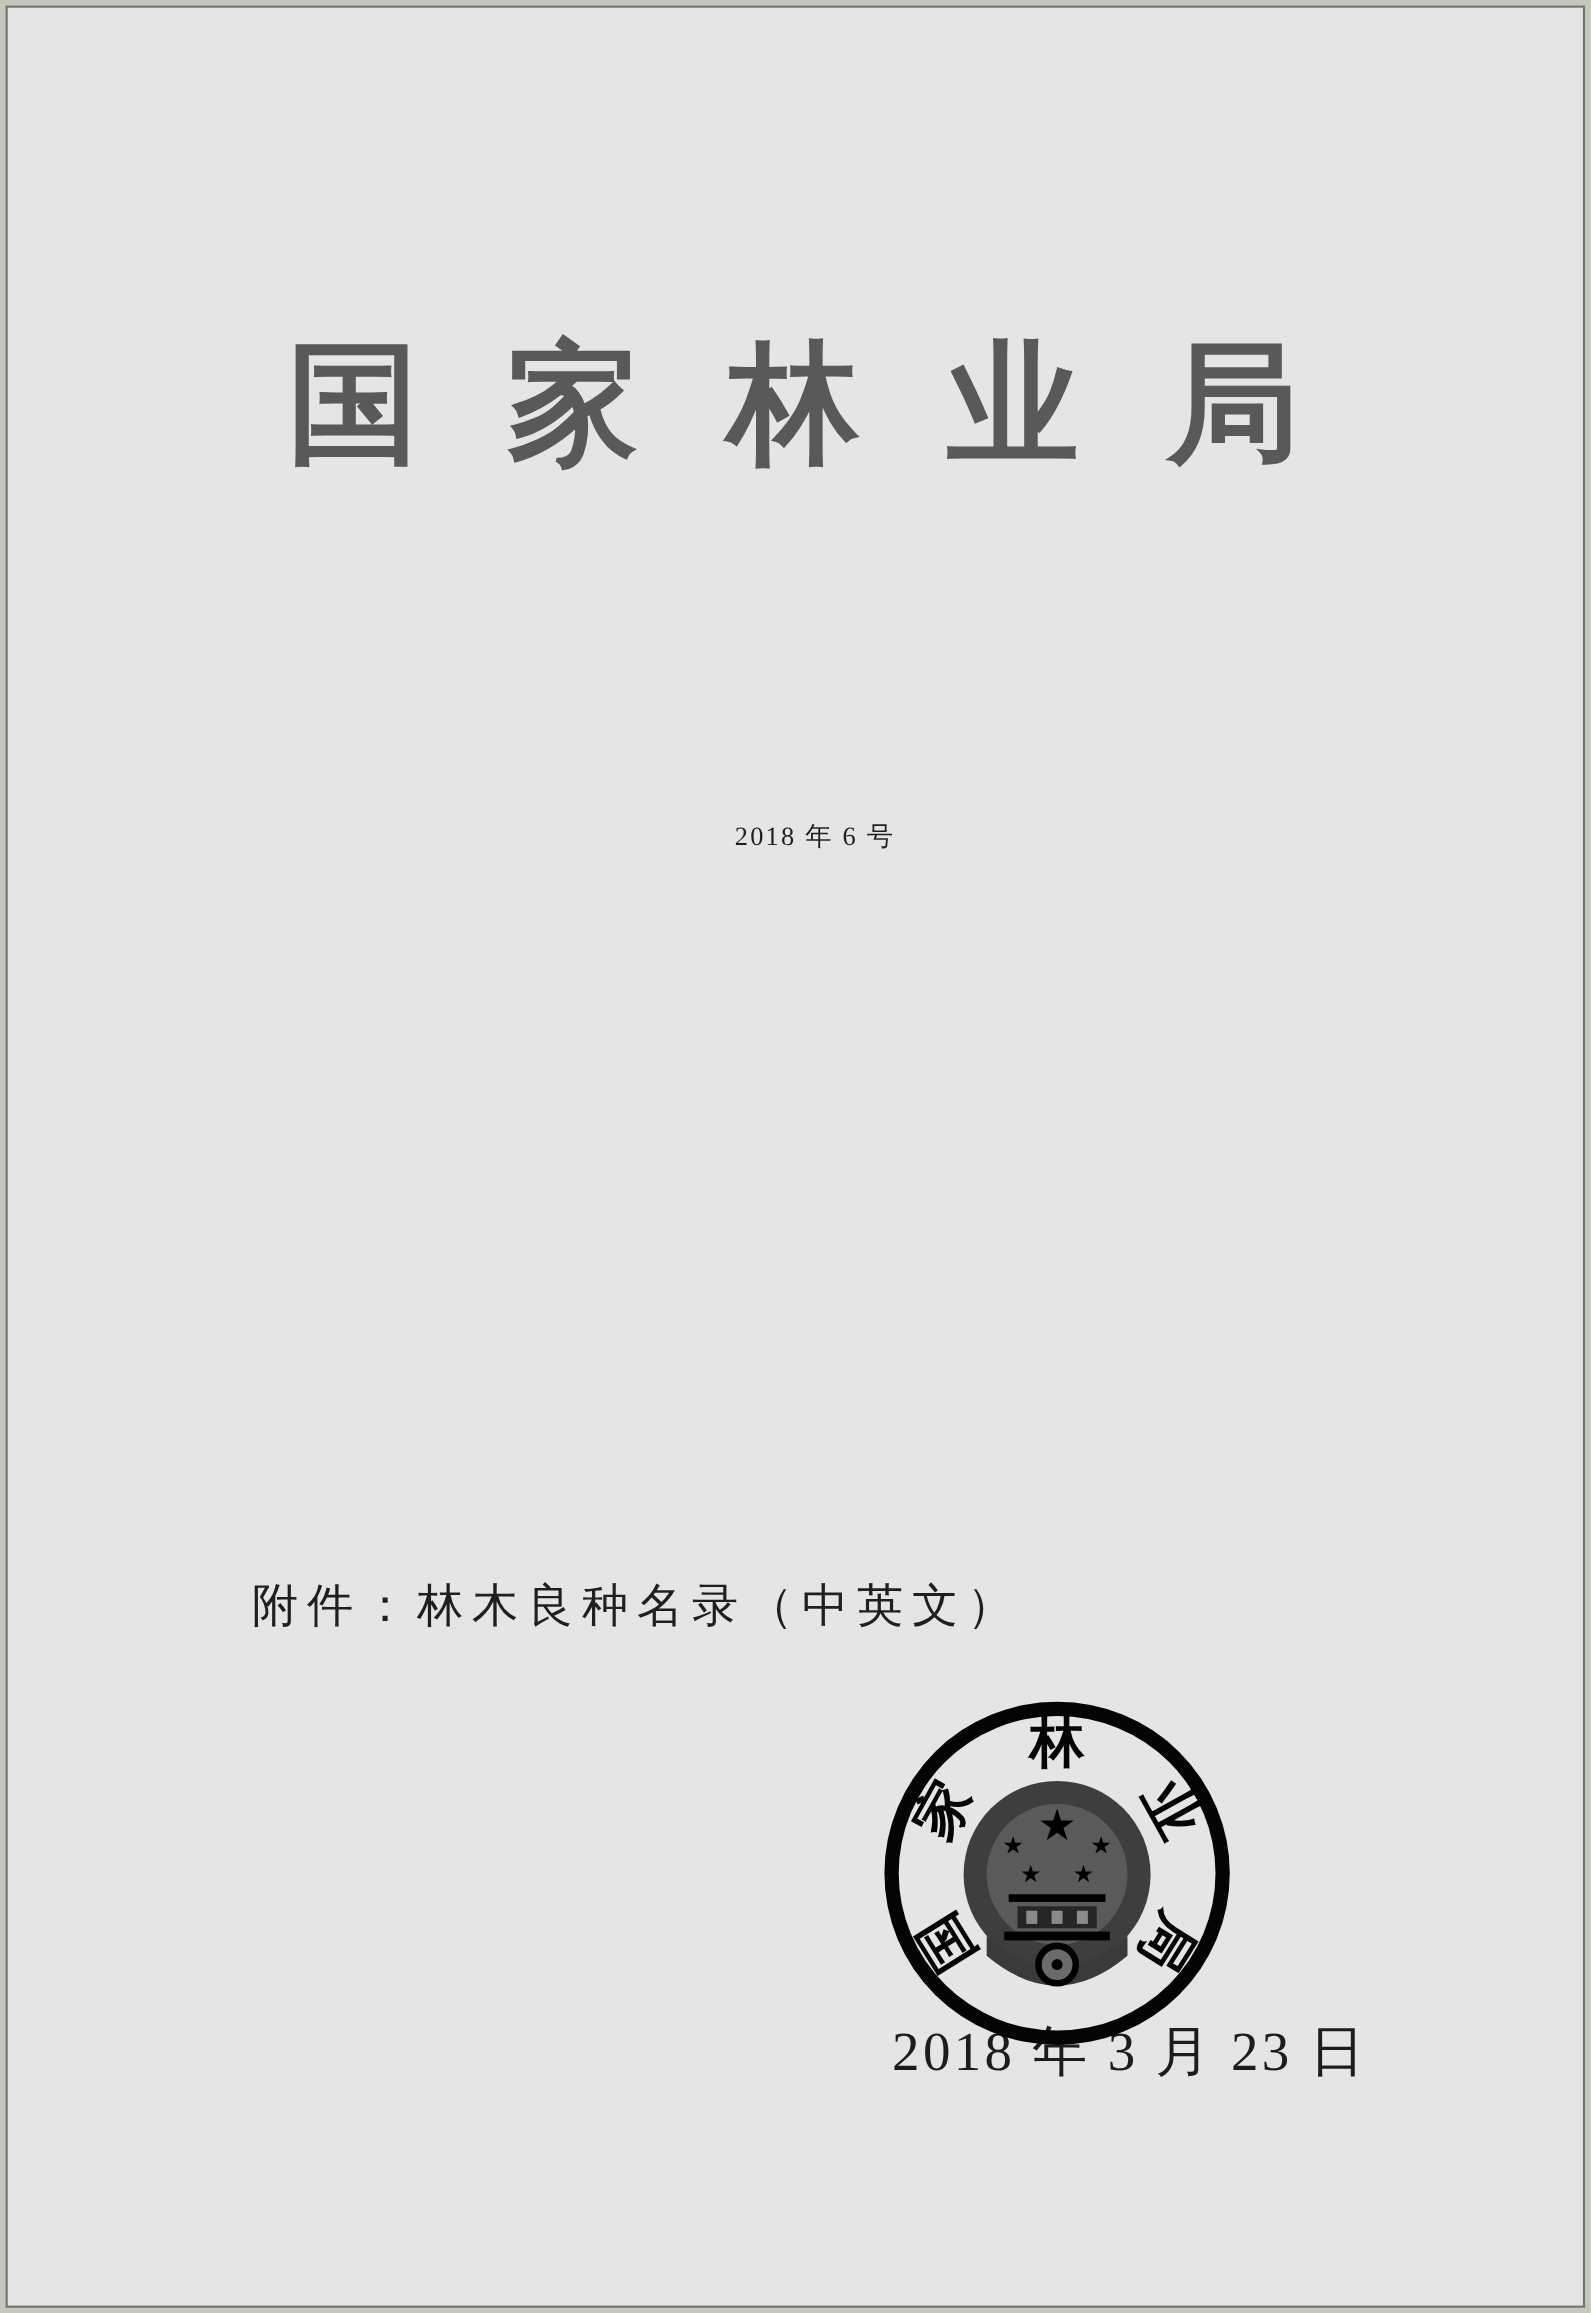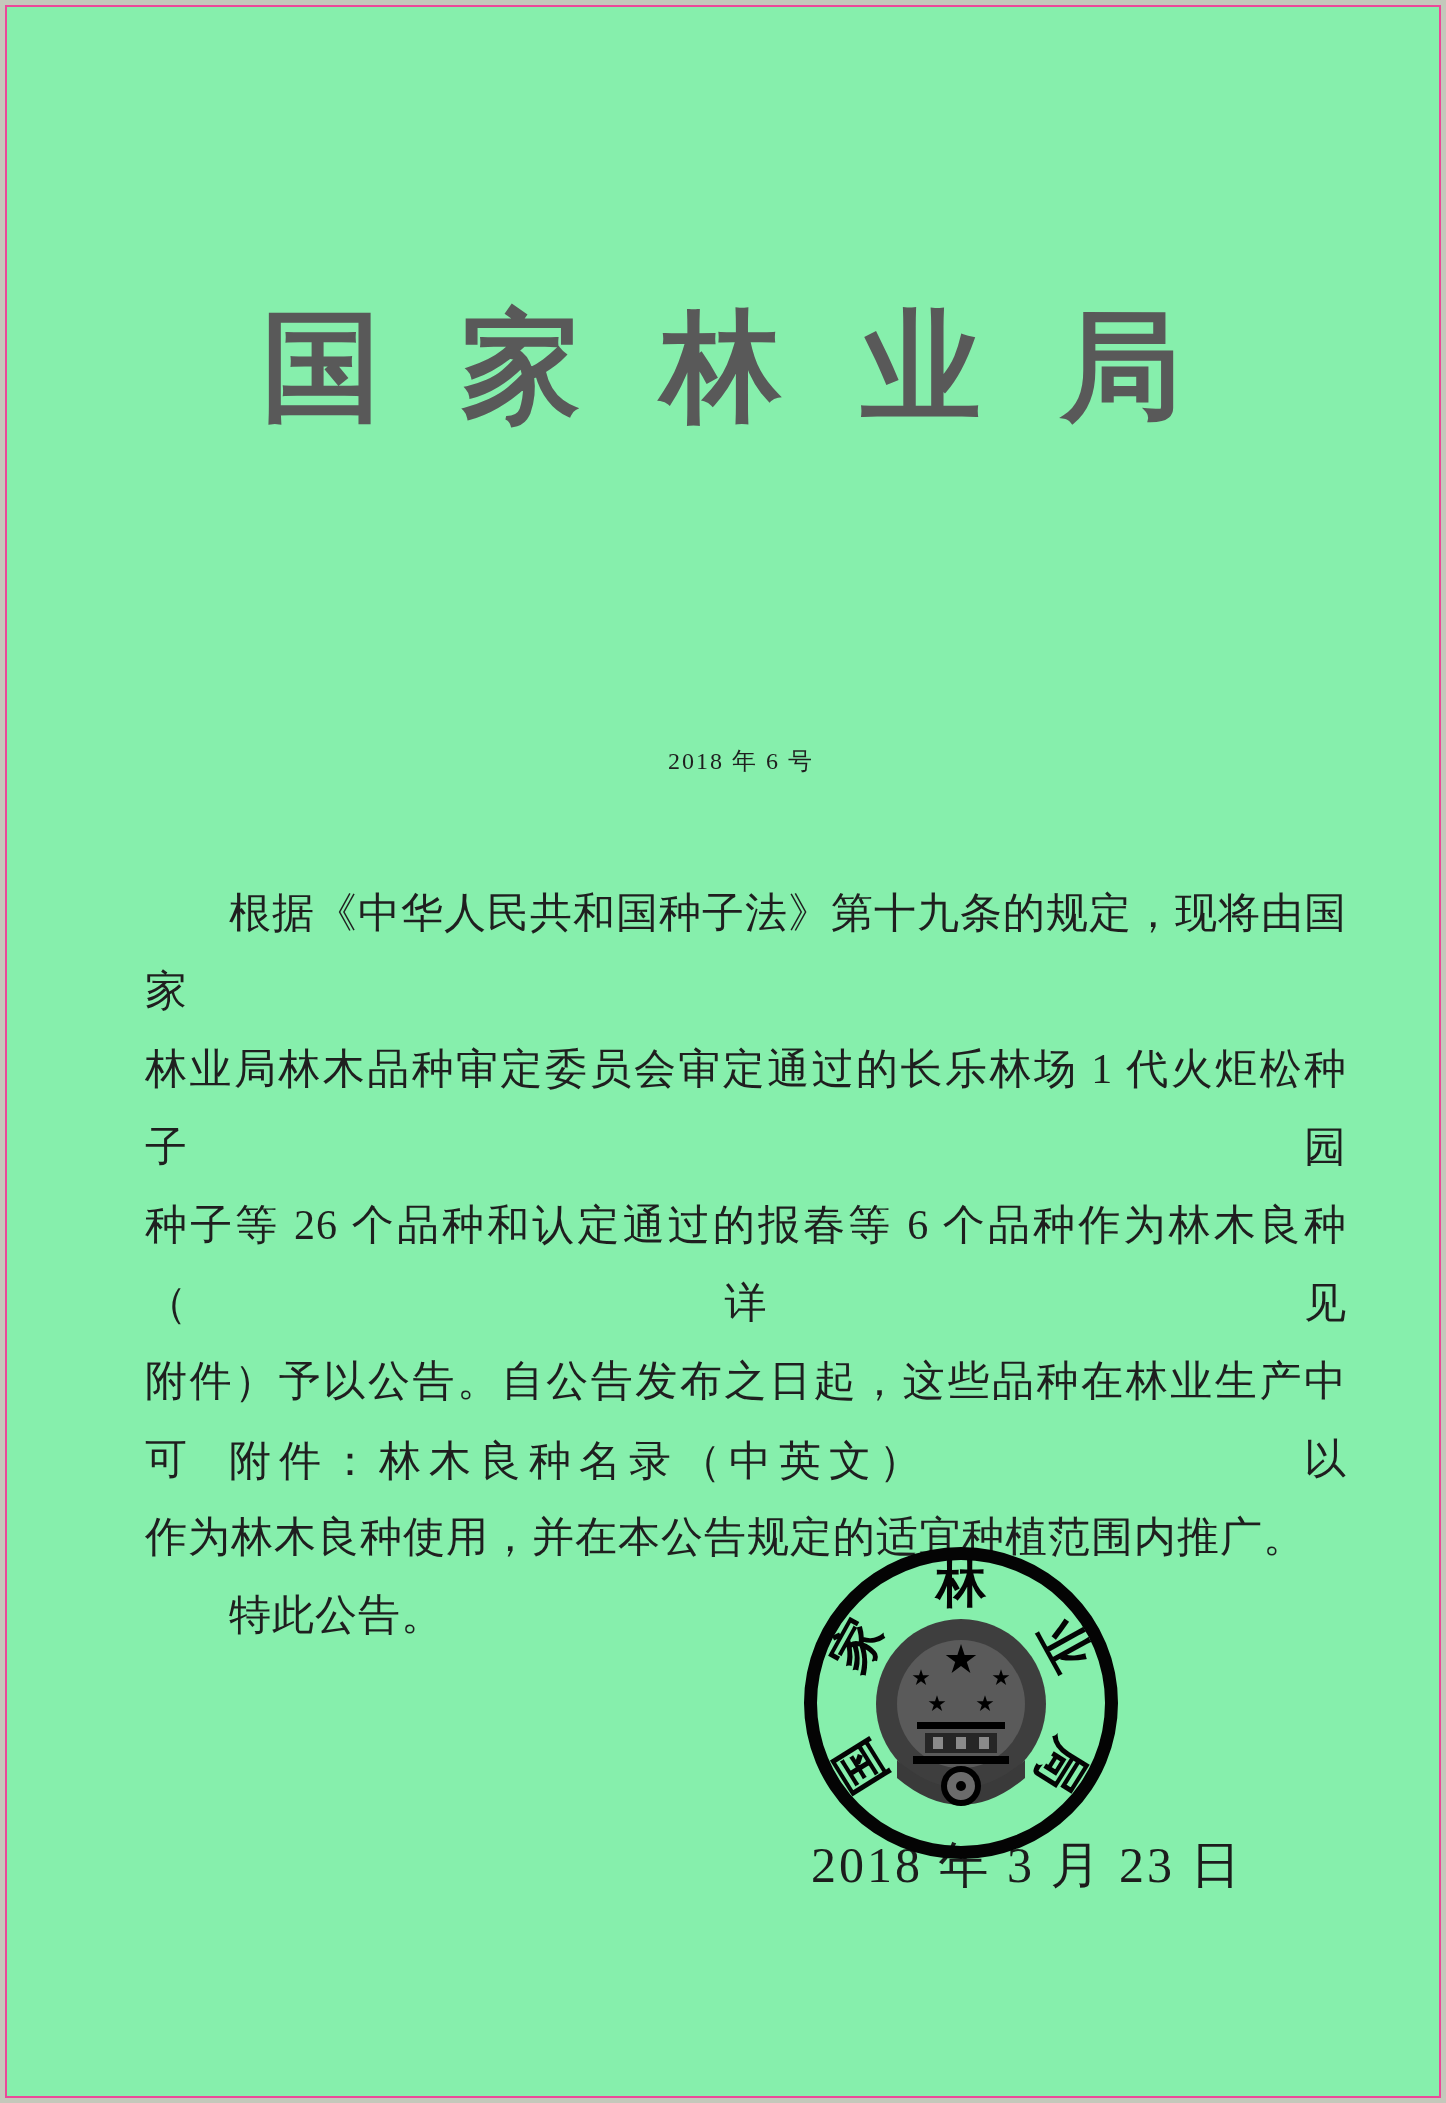--- a/index.html
+++ b/index.html
@@ -12,22 +12,22 @@
     position:relative;
     width:1446px;height:2103px;
     box-sizing:border-box;
     padding:5px;
     background:#c4c8bb;
   }
   .page{
     position:relative;
     width:100%;height:100%;
     box-sizing:border-box;
-    background:#86efac;
-    border:2px solid #ec4899;
+    background:#e5e5e5;
+    border:2px solid #737373;
     overflow:hidden;
   }
   .centered{
     position:absolute;
     left:36px;right:0;
     text-align:center;
     white-space:nowrap;
   }
   .agency-title{
     top:301px;
@@ -129,28 +129,20 @@
 <body>
 
 <div class="frame">
   <div class="page">
 
     <div class="centered agency-title">国家林业局</div>
 
 
     <div class="centered doc-number">2018 年 6 号</div>
 
-    <div class="body-text">
-      <div class="body-line fill indent">根据《中华人民共和国种子法》第十九条的规定，现将由国家</div>
-      <div class="body-line fill">林业局林木品种审定委员会审定通过的长乐林场 1 代火炬松种子园</div>
-      <div class="body-line fill">种子等 26 个品种和认定通过的报春等 6 个品种作为林木良种（详见</div>
-      <div class="body-line fill">附件）予以公告。自公告发布之日起，这些品种在林业生产中可以</div>
-      <div class="body-line">作为林木良种使用，并在本公告规定的适宜种植范围内推广。</div>
-      <div class="body-line indent">特此公告。</div>
-    </div>
 
     <div class="attachment">附件：林木良种名录（中英文）</div>
 
     <div class="issue-date">2018 年 3 月 23 日</div>
 
     <div class="official-seal">
       <span class="seal-char c0">国</span>
       <span class="seal-char c1">家</span>
       <span class="seal-char c2">林</span>
       <span class="seal-char c3">业</span>

